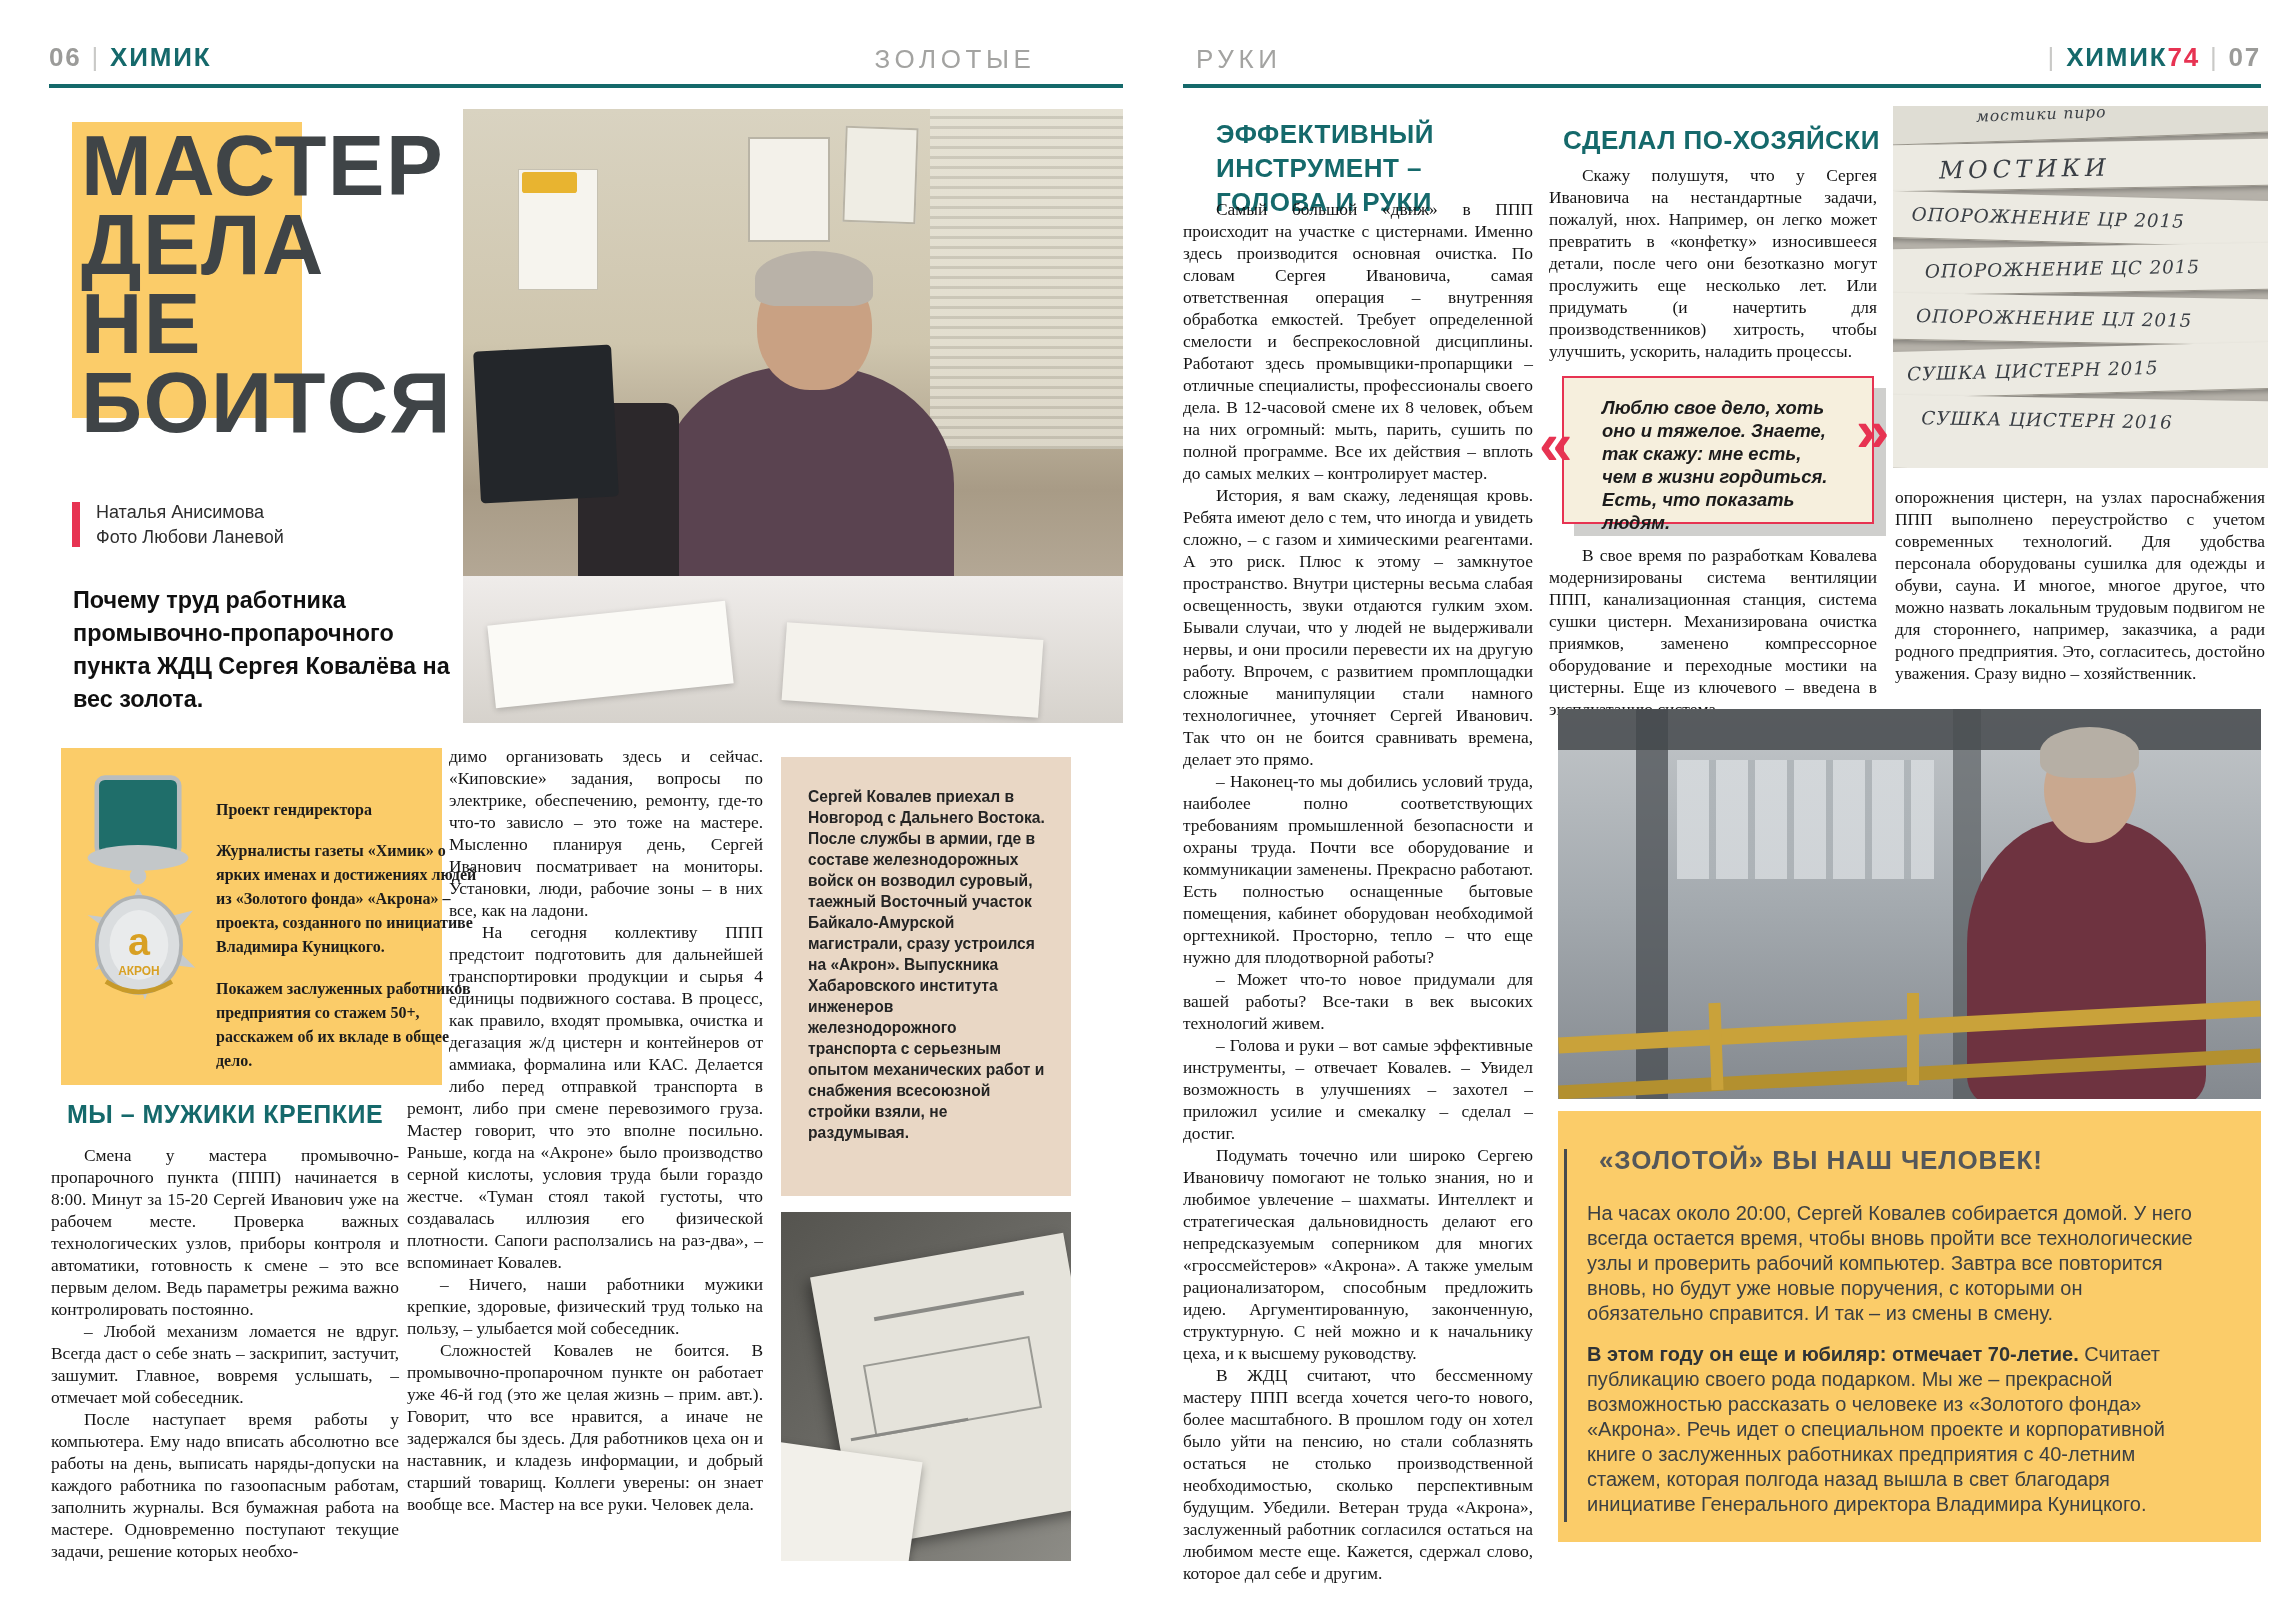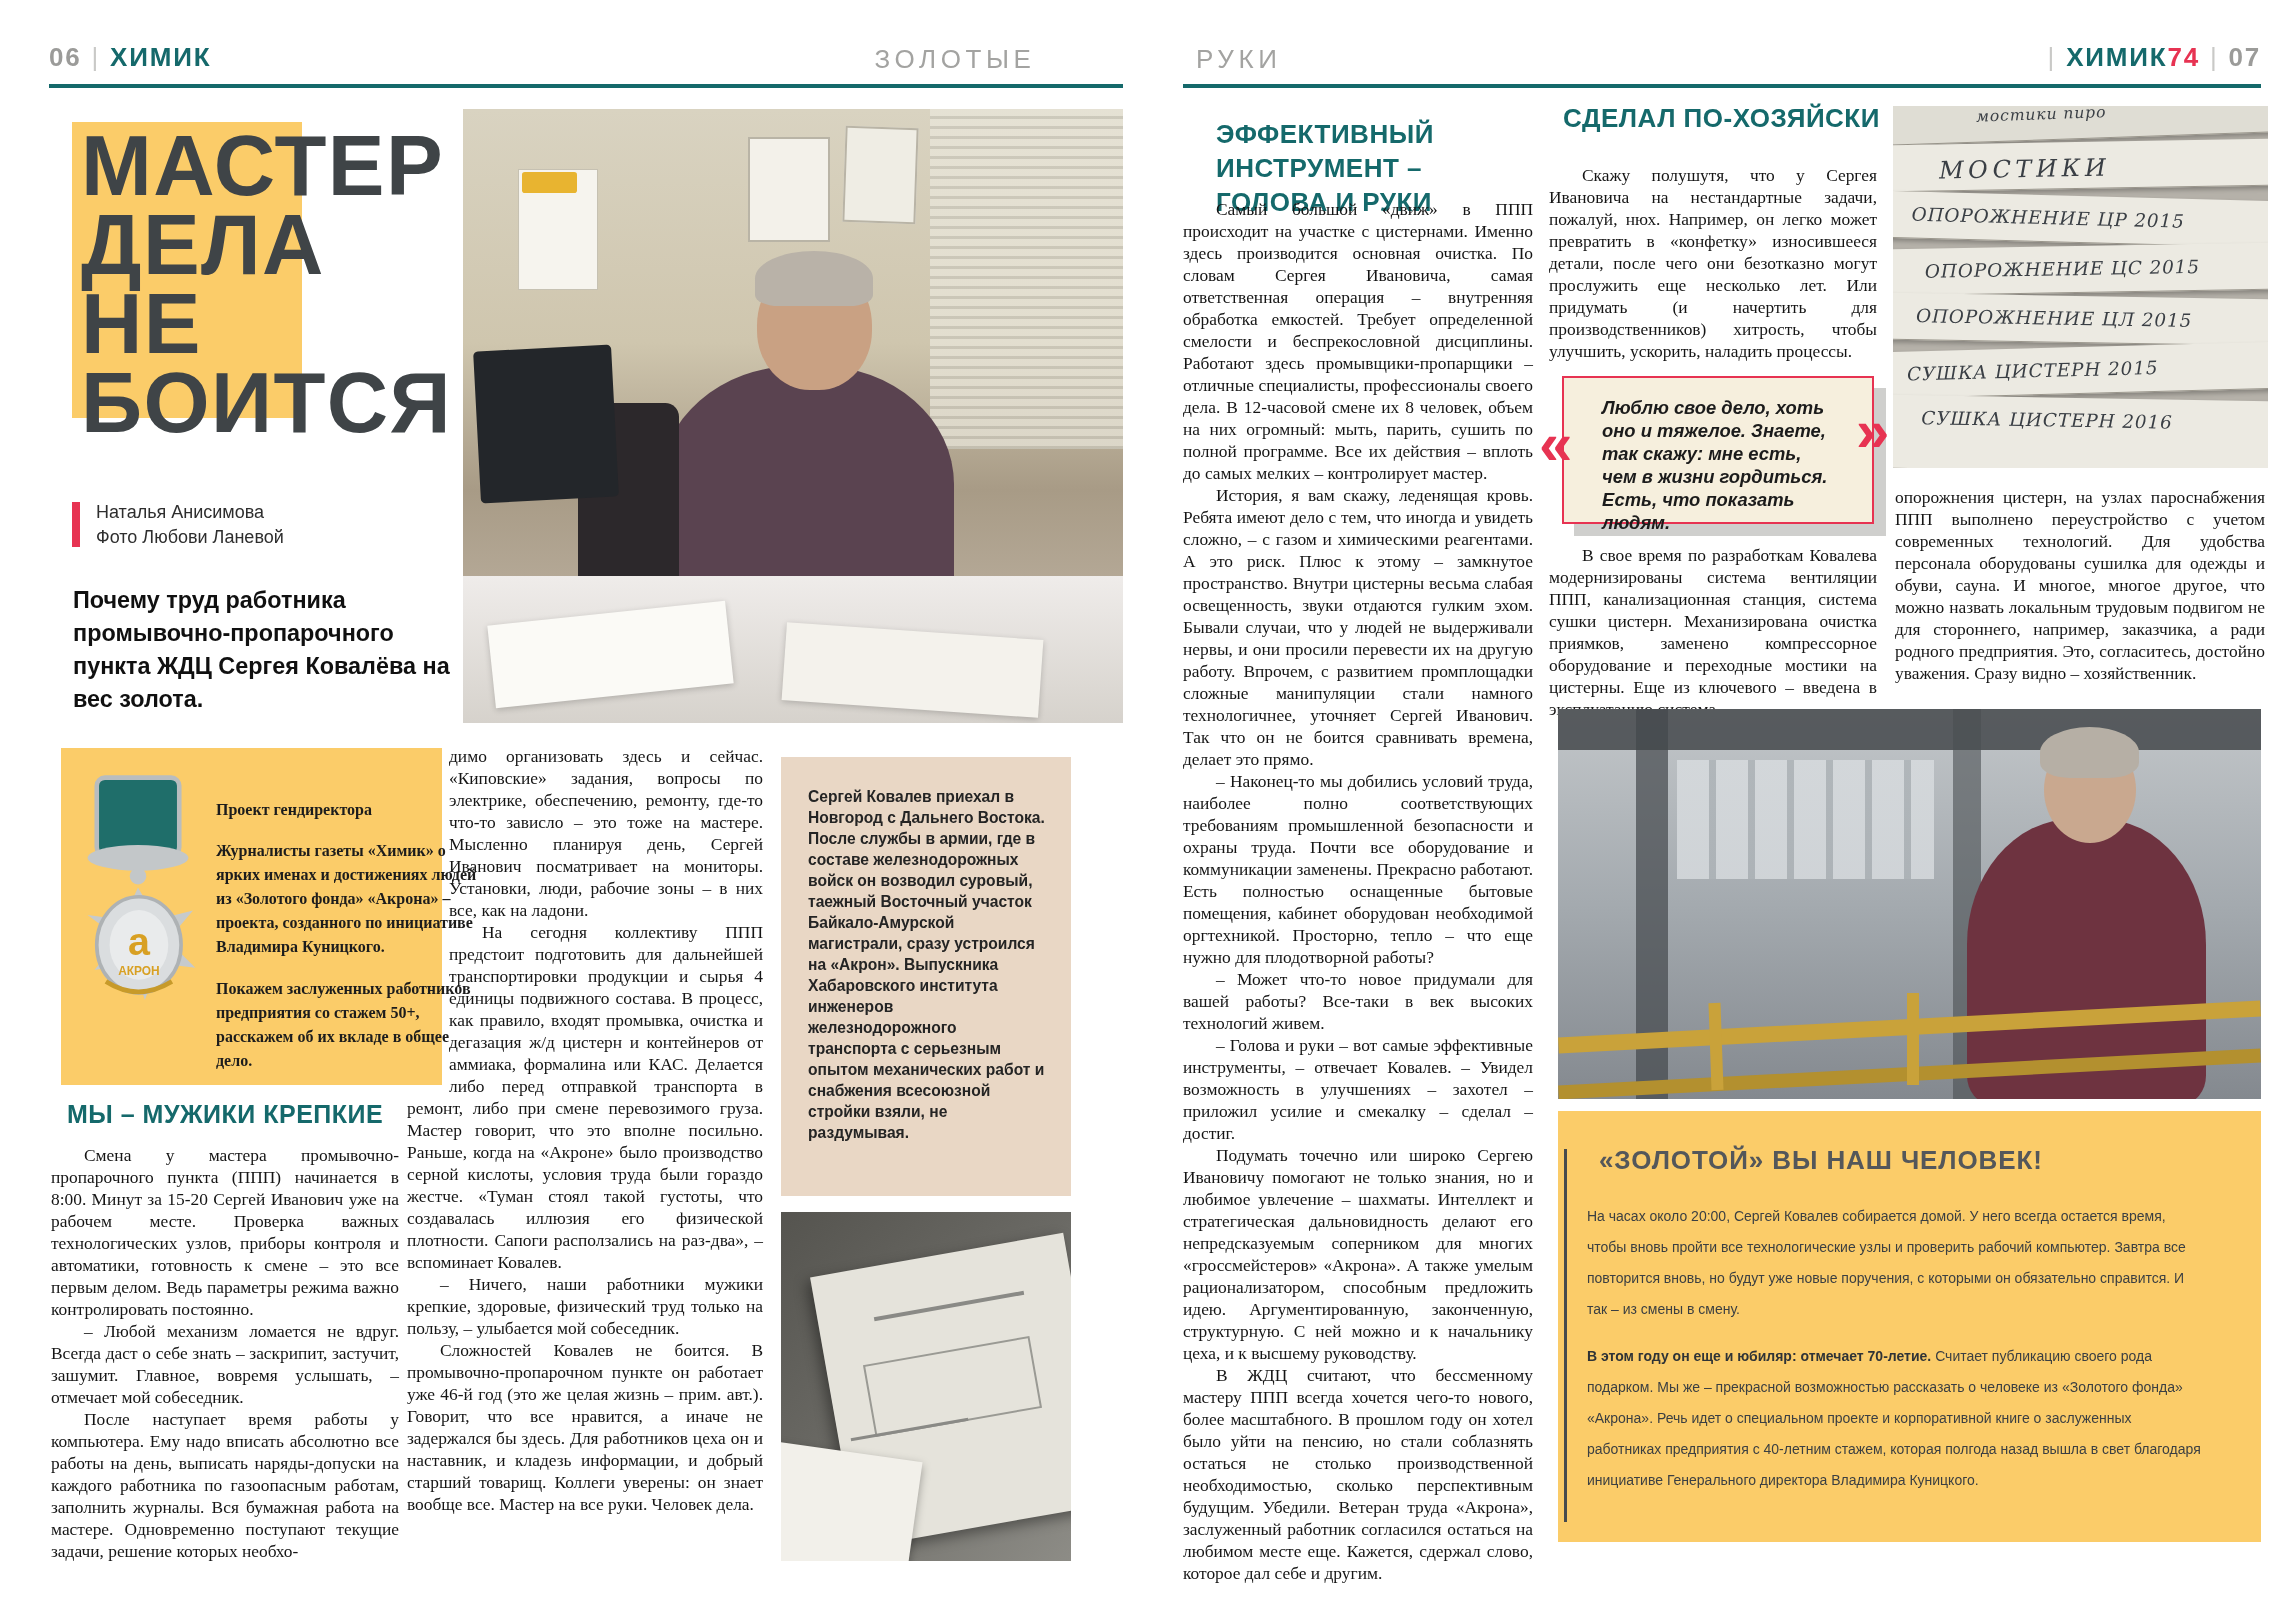--- a/index.html
+++ b/index.html
@@ -33,21 +33,21 @@
   .ser p.noind{text-indent:0;}
   .h-teal{color:#15696b;font-weight:700;letter-spacing:0.5px;font-family:"Liberation Sans",sans-serif;}
   
   .quote{background:#f6efdd;border:2.8px solid #e73352;box-shadow:12px 12px 0 0 #cfcfcd;
          box-sizing:border-box;}
   .quote-text{font-size:18.4px;line-height:23px;font-weight:700;color:#1b1b1b;}
   .gmark{position:absolute;font-size:60px;font-weight:700;color:#e73352;z-index:3;
          font-family:"Liberation Sans",sans-serif;}
   
   .gb-title{font-size:26px;font-weight:700;color:#54575a;letter-spacing:0.9px;margin-left:12px;}
-  .gb-body{font-size:14px;line-height:31px;color:#3b3f42;font-weight:400;}
+  .gb-body{font-size:20px;line-height:25px;color:#3b3f42;font-weight:400;}
   .gb-body p{margin:0 0 15.6px 0;}
   .gb-bold{font-weight:700;color:#2f3336;}
   
   .ph{overflow:hidden;}
   .strip{position:absolute;left:-9.2px;right:-9.2px;height:46px;background:#eceae2;
          border-bottom:1.8px solid #9a968c;box-shadow:0 2.8px 4.6px rgba(0,0,0,.25);}
   .strip span{display:block;margin:12px 0 0 27.5px;font-family:"DejaVu Serif",serif;
               font-style:italic;font-size:18.4px;color:#3a3f45;letter-spacing:0.9px;white-space:nowrap;}
 </style>
 </head>
@@ -152,21 +152,21 @@
   <div class="abs ser" style="left:1183px;top:198px;width:350px;height:1366px;">
     <p>Самый большой «движ» в ППП происходит на участке с цистернами. Именно здесь производится основная очистка. По словам Сергея Ивановича, самая ответственная операция – внутренняя обработка емкостей. Требует определенной смелости и беспрекословной дисциплины. Работают здесь промывщики-пропарщики – отличные специалисты, профессионалы своего дела. В 12-часовой смене их 8 человек, объем на них огромный: мыть, парить, сушить по полной программе. Все их действия – вплоть до самых мелких – контролирует мастер.</p>
     <p>История, я вам скажу, леденящая кровь. Ребята имеют дело с тем, что иногда и увидеть сложно, – с газом и химическими реагентами. А это риск. Плюс к этому – замкнутое пространство. Внутри цистерны весьма слабая освещенность, звуки отдаются гулким эхом. Бывали случаи, что у людей не выдерживали нервы, и они просили перевести их на другую работу. Впрочем, с развитием промплощадки сложные манипуляции стали намного технологичнее, уточняет Сергей Иванович. Так что он не боится сравнивать времена, делает это прямо.</p>
     <p>– Наконец-то мы добились условий труда, наиболее полно соответствующих требованиям промышленной безопасности и охраны труда. Почти все оборудование и коммуникации заменены. Прекрасно работают. Есть полностью оснащенные бытовые помещения, кабинет оборудован необходимой оргтехникой. Просторно, тепло – что еще нужно для плодотворной работы?</p>
     <p>– Может что-то новое придумали для вашей работы? Все-таки в век высоких технологий живем.</p>
     <p>– Голова и руки – вот самые эффективные инструменты, – отвечает Ковалев. – Увидел возможность в улучшениях – захотел – приложил усилие и смекалку – сделал – достиг.</p>
     <p>Подумать точечно или широко Сергею Ивановичу помогают не только знания, но и любимое увлечение – шахматы. Интеллект и стратегическая дальновидность делают его непредсказуемым соперником для многих «гроссмейстеров» «Акрона». А также умелым рационализатором, способным предложить идею. Аргументированную, законченную, структурную. С ней можно и к начальнику цеха, и к высшему руководству.</p>
     <p>В ЖДЦ считают, что бессменному мастеру ППП всегда хочется чего-то нового, более масштабного. В прошлом году он хотел было уйти на пенсию, но стали соблазнять остаться не столько производственной необходимостью, сколько перспективным будущим. Убедили. Ветеран труда «Акрона», заслуженный работник согласился остаться на любимом месте еще. Кажется, сдержал слово, которое дал себе и другим.</p>
   </div>
 
-  <div class="abs h-teal" style="left:1563px;top:103px;font-size:26px;">СДЕЛАЛ ПО-ХОЗЯЙСКИ</div>
+  <div class="abs h-teal" style="left:1563px;top:125px;font-size:26px;">СДЕЛАЛ ПО-ХОЗЯЙСКИ</div>
   <div class="abs ser" style="left:1549px;top:164px;width:328px;height:158px;">
     <p>Скажу полушутя, что у Сергея Ивановича на нестандартные задачи, пожалуй, нюх. Например, он легко может превратить в «конфетку» износившееся детали, после чего они безотказно могут прослужить еще несколько лет. Или придумать (и начертить для производственников) хитрость, чтобы улучшить, ускорить, наладить процессы.</p>
   </div>
 
   <div class="abs quote" style="left:1562px;top:376px;width:312px;height:148px;font-style:italic;">
     <div class="abs quote-text" style="left:38px;top:18.4px;width:239px;">Люблю свое дело, хоть оно и тяжелое. Знаете, так скажу: мне есть, чем в жизни гордиться. Есть, что показать людям.</div>
   </div>
   <span class="gmark" style="left:1539px;top:409px;">«</span>
   <span class="gmark" style="left:1856px;top:396px;">»</span>
 

